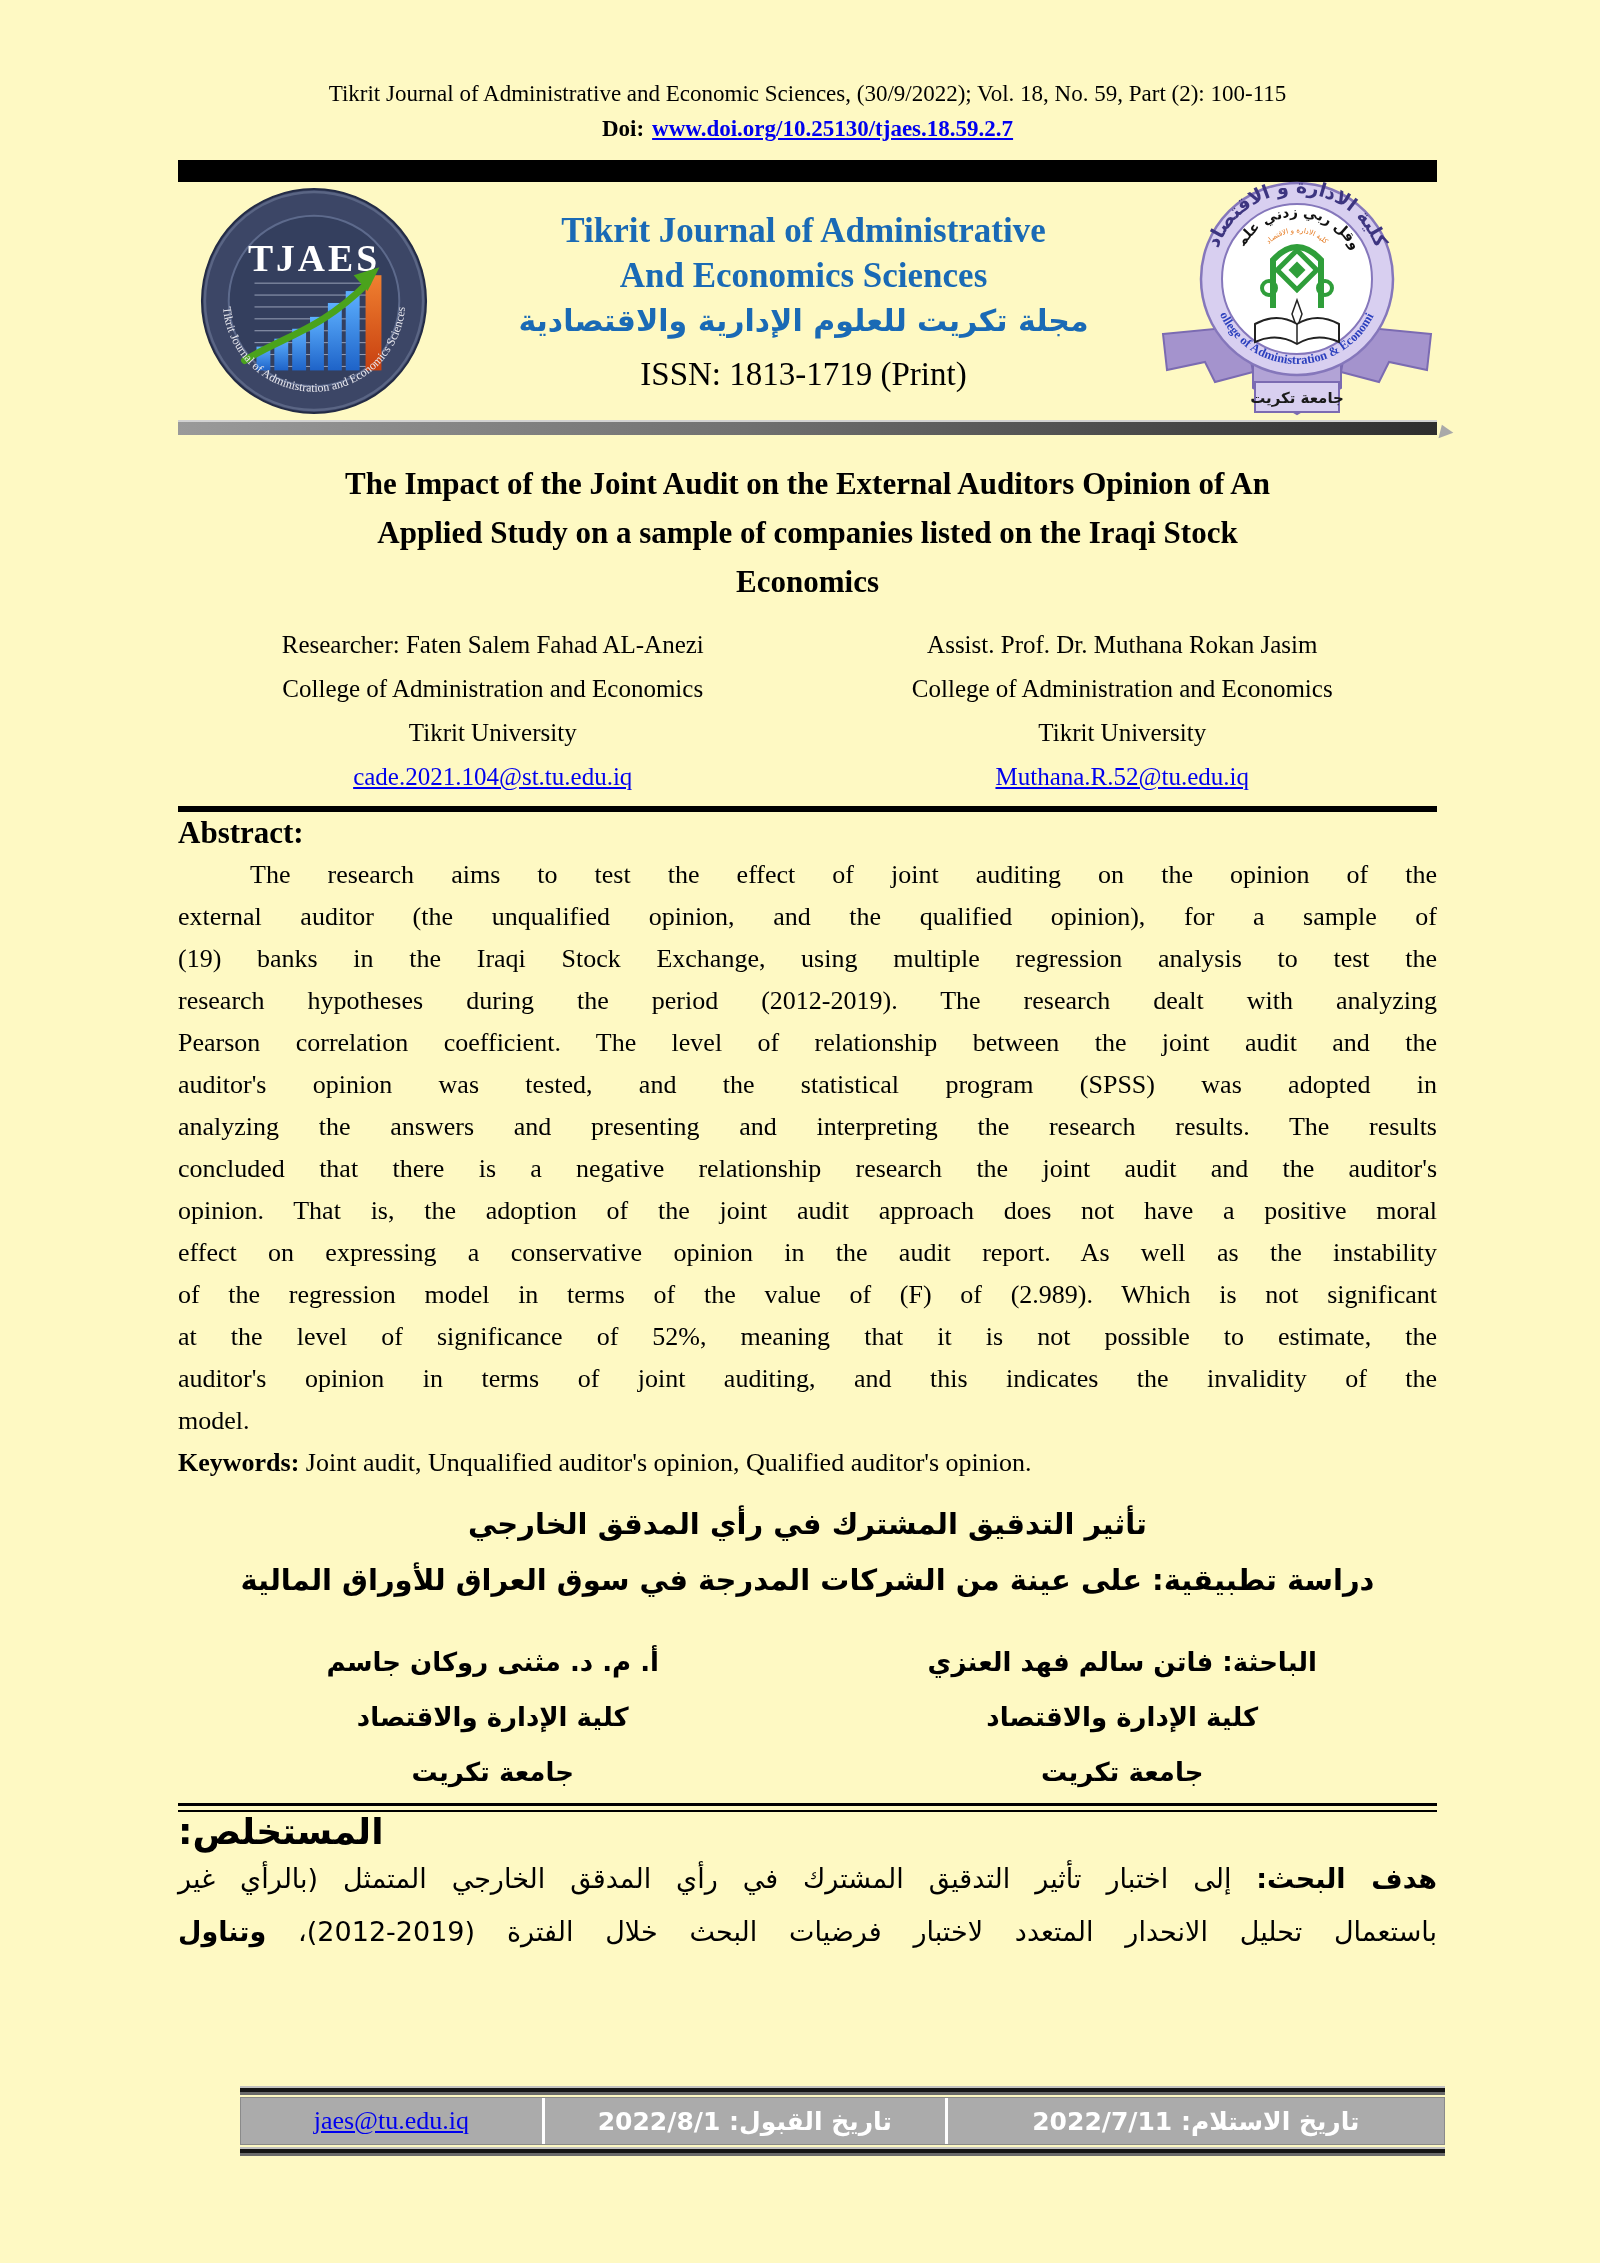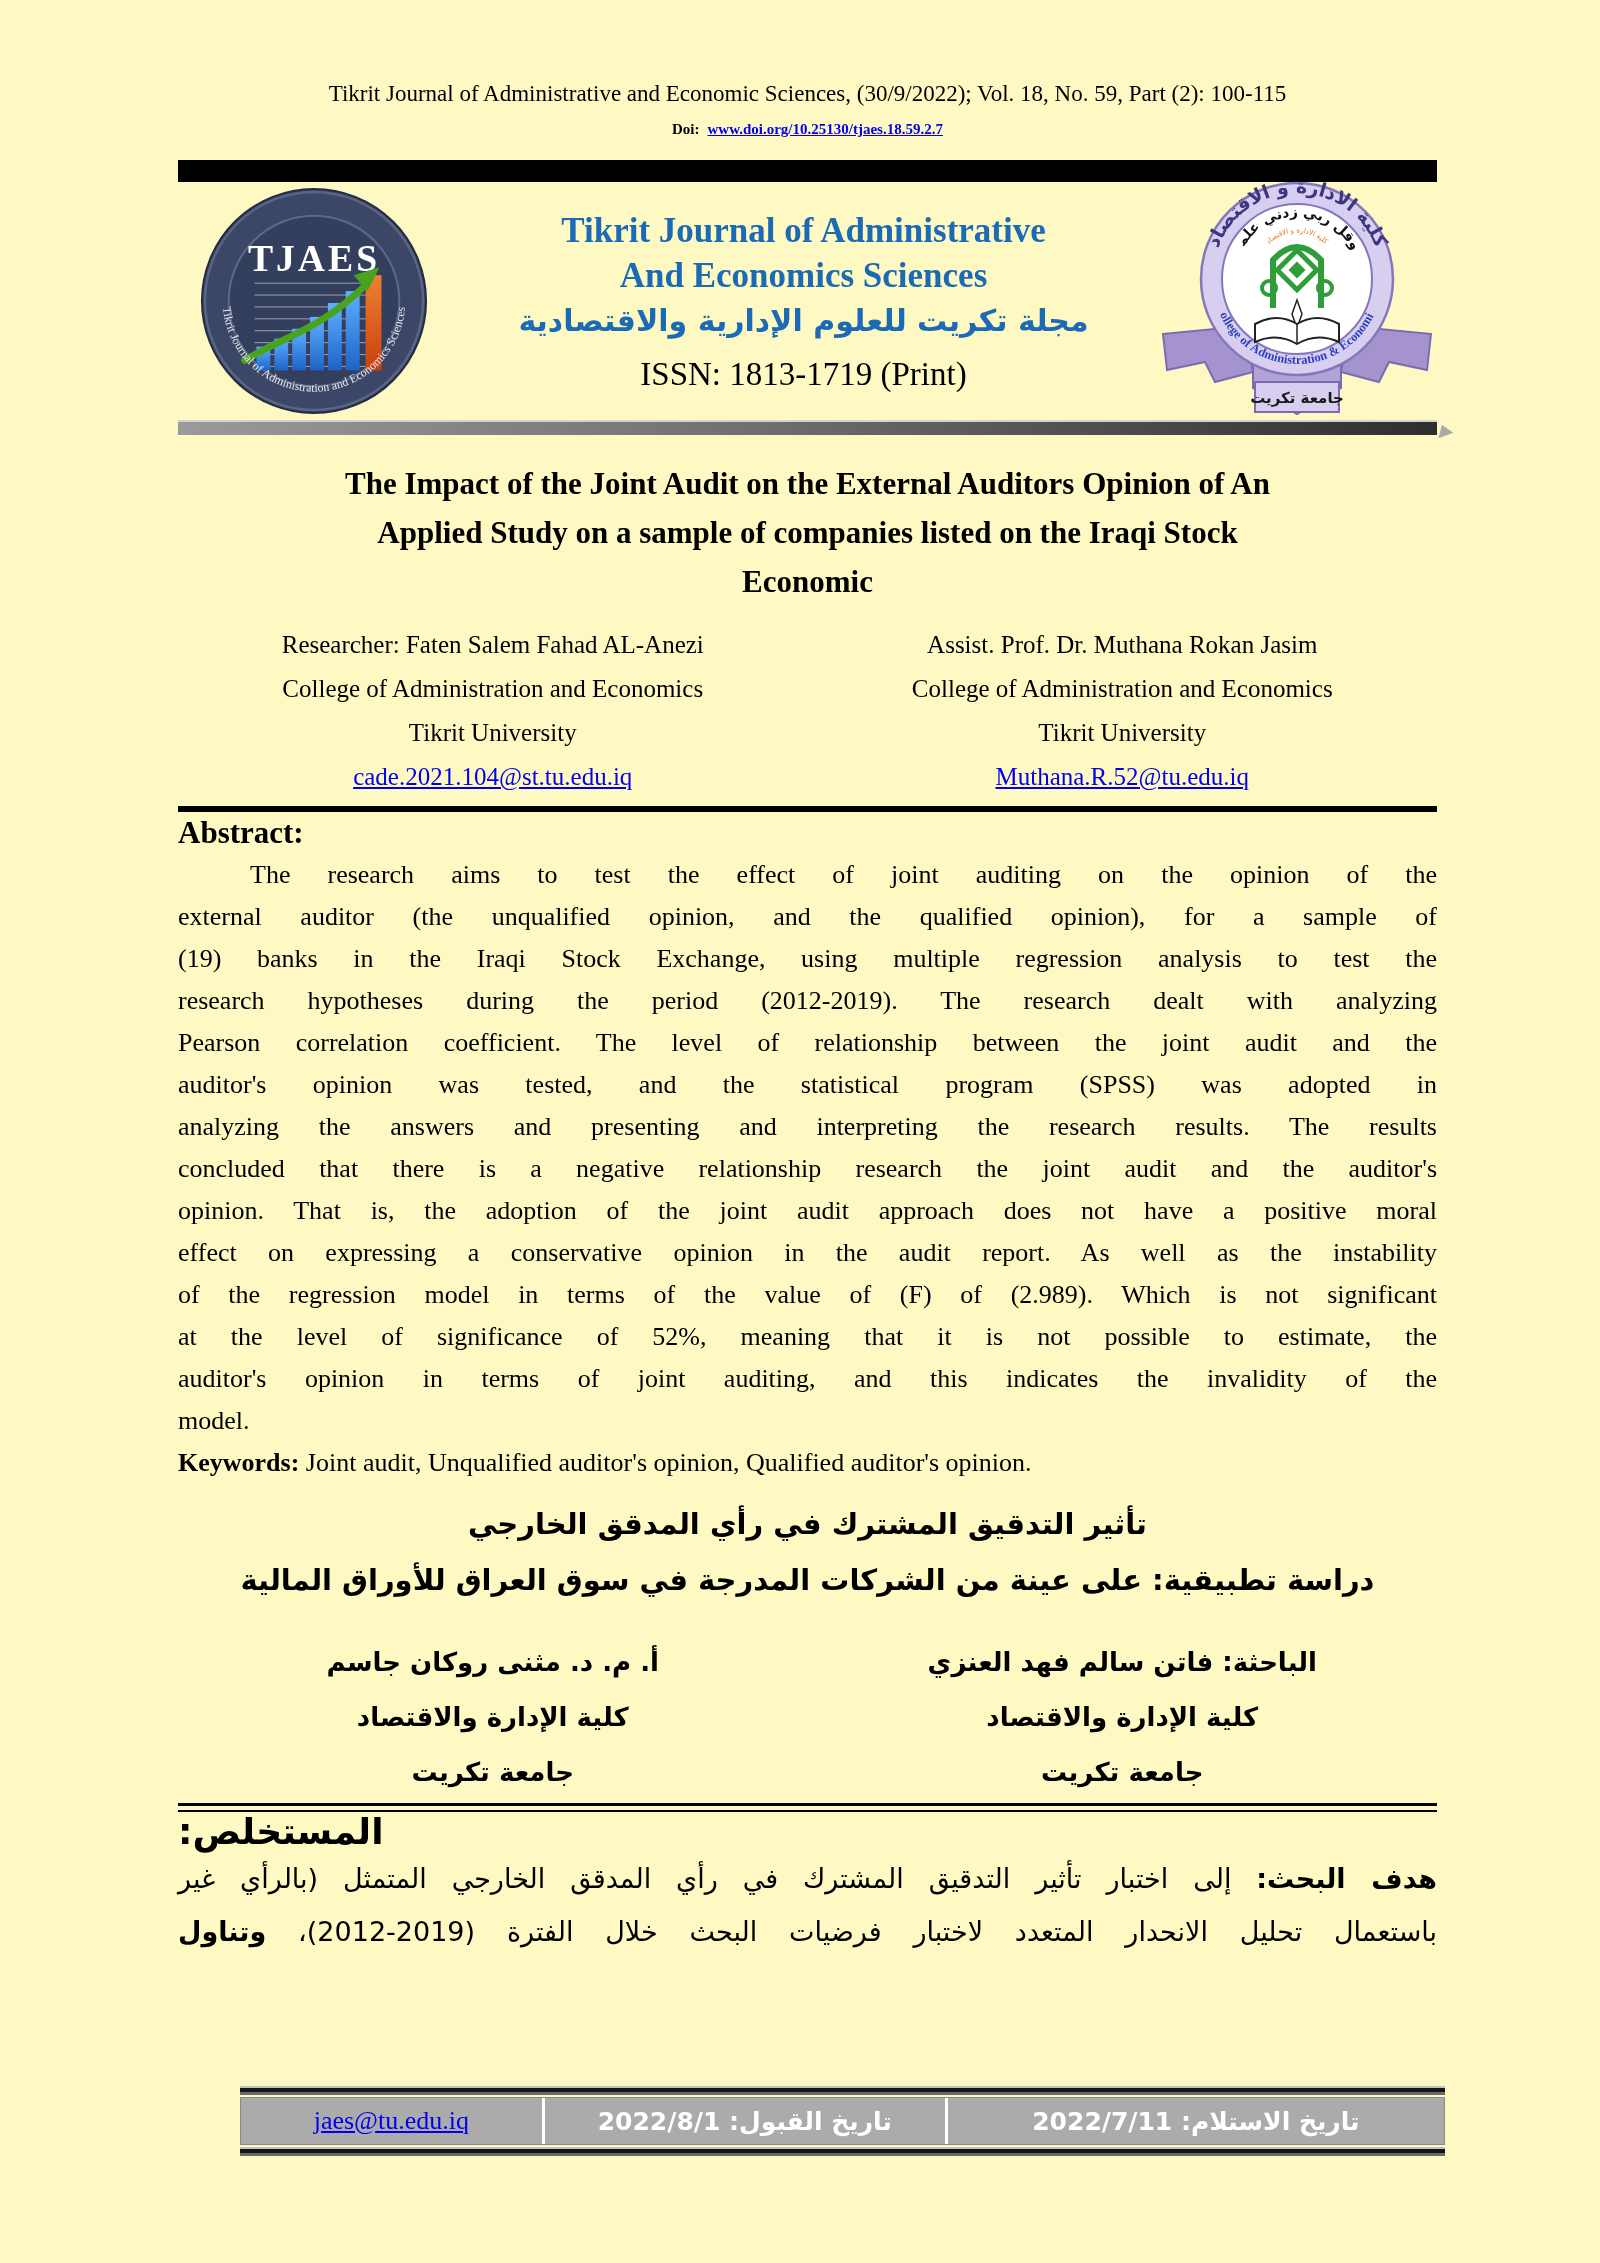--- a/index.html
+++ b/index.html
@@ -2,21 +2,21 @@
 <html><head>
 <meta charset="utf-8">
 <style>
   html,body { margin:0; padding:0; background:#ffffff; }
   .page { position:relative; width:1600px; height:2263px; background:#fef9c3;
           font-family:"Liberation Serif", serif; color:#000;
           box-sizing:border-box; padding:80px 163px 0 178px; overflow:hidden; }
 
   
   .top-line { text-align:center; font-size:23px; line-height:28px; }
-  .doi-line { text-align:center; font-size:15px; font-weight:bold; line-height:34px; margin-top:4px; }
+  .doi-line { text-align:center; font-size:23px; font-weight:bold; line-height:34px; margin-top:4px; }
   .doi-link { color:#0000ee; text-decoration:underline; margin-left:8px; cursor:pointer; }
   .black-bar { height:22px; background:#000; margin-top:14px; }
 
   
   .masthead { display:flex; align-items:center; justify-content:space-between; height:238px; }
   .mast-center { flex:1; text-align:center; padding:0 6px; }
   .jt { font-size:35px; font-weight:bold; color:#1a6ab5; line-height:45px; }
   .jt-ar { font-size:30px; font-weight:bold; color:#1a6ab5; line-height:46px;
            font-family:"DejaVu Sans", sans-serif; direction:rtl; }
   .issn { font-size:33px; line-height:40px; margin-top:10px; }
@@ -180,21 +180,21 @@
     </svg>
   </section>
 
   <div class="gray-bar">
     <span class="arrow"></span>
   </div>
 
   <h1 class="title">
     <div>The Impact of the Joint Audit on the External Auditors Opinion of An</div>
     <div>Applied Study on a sample of companies listed on the Iraqi Stock</div>
-    <div>Economic</div>
+    <div>Economics</div>
   </h1>
 
   <section class="authors-en">
     <div class="author-col">
       <div class="line name">Researcher: Faten Salem Fahad AL-Anezi</div>
       <div class="line">College of Administration and Economics</div>
       <div class="line">Tikrit University</div>
       <div class="line"><a class="email-link">cade.2021.104@st.tu.edu.iq</a></div>
     </div>
     <div class="author-col">

